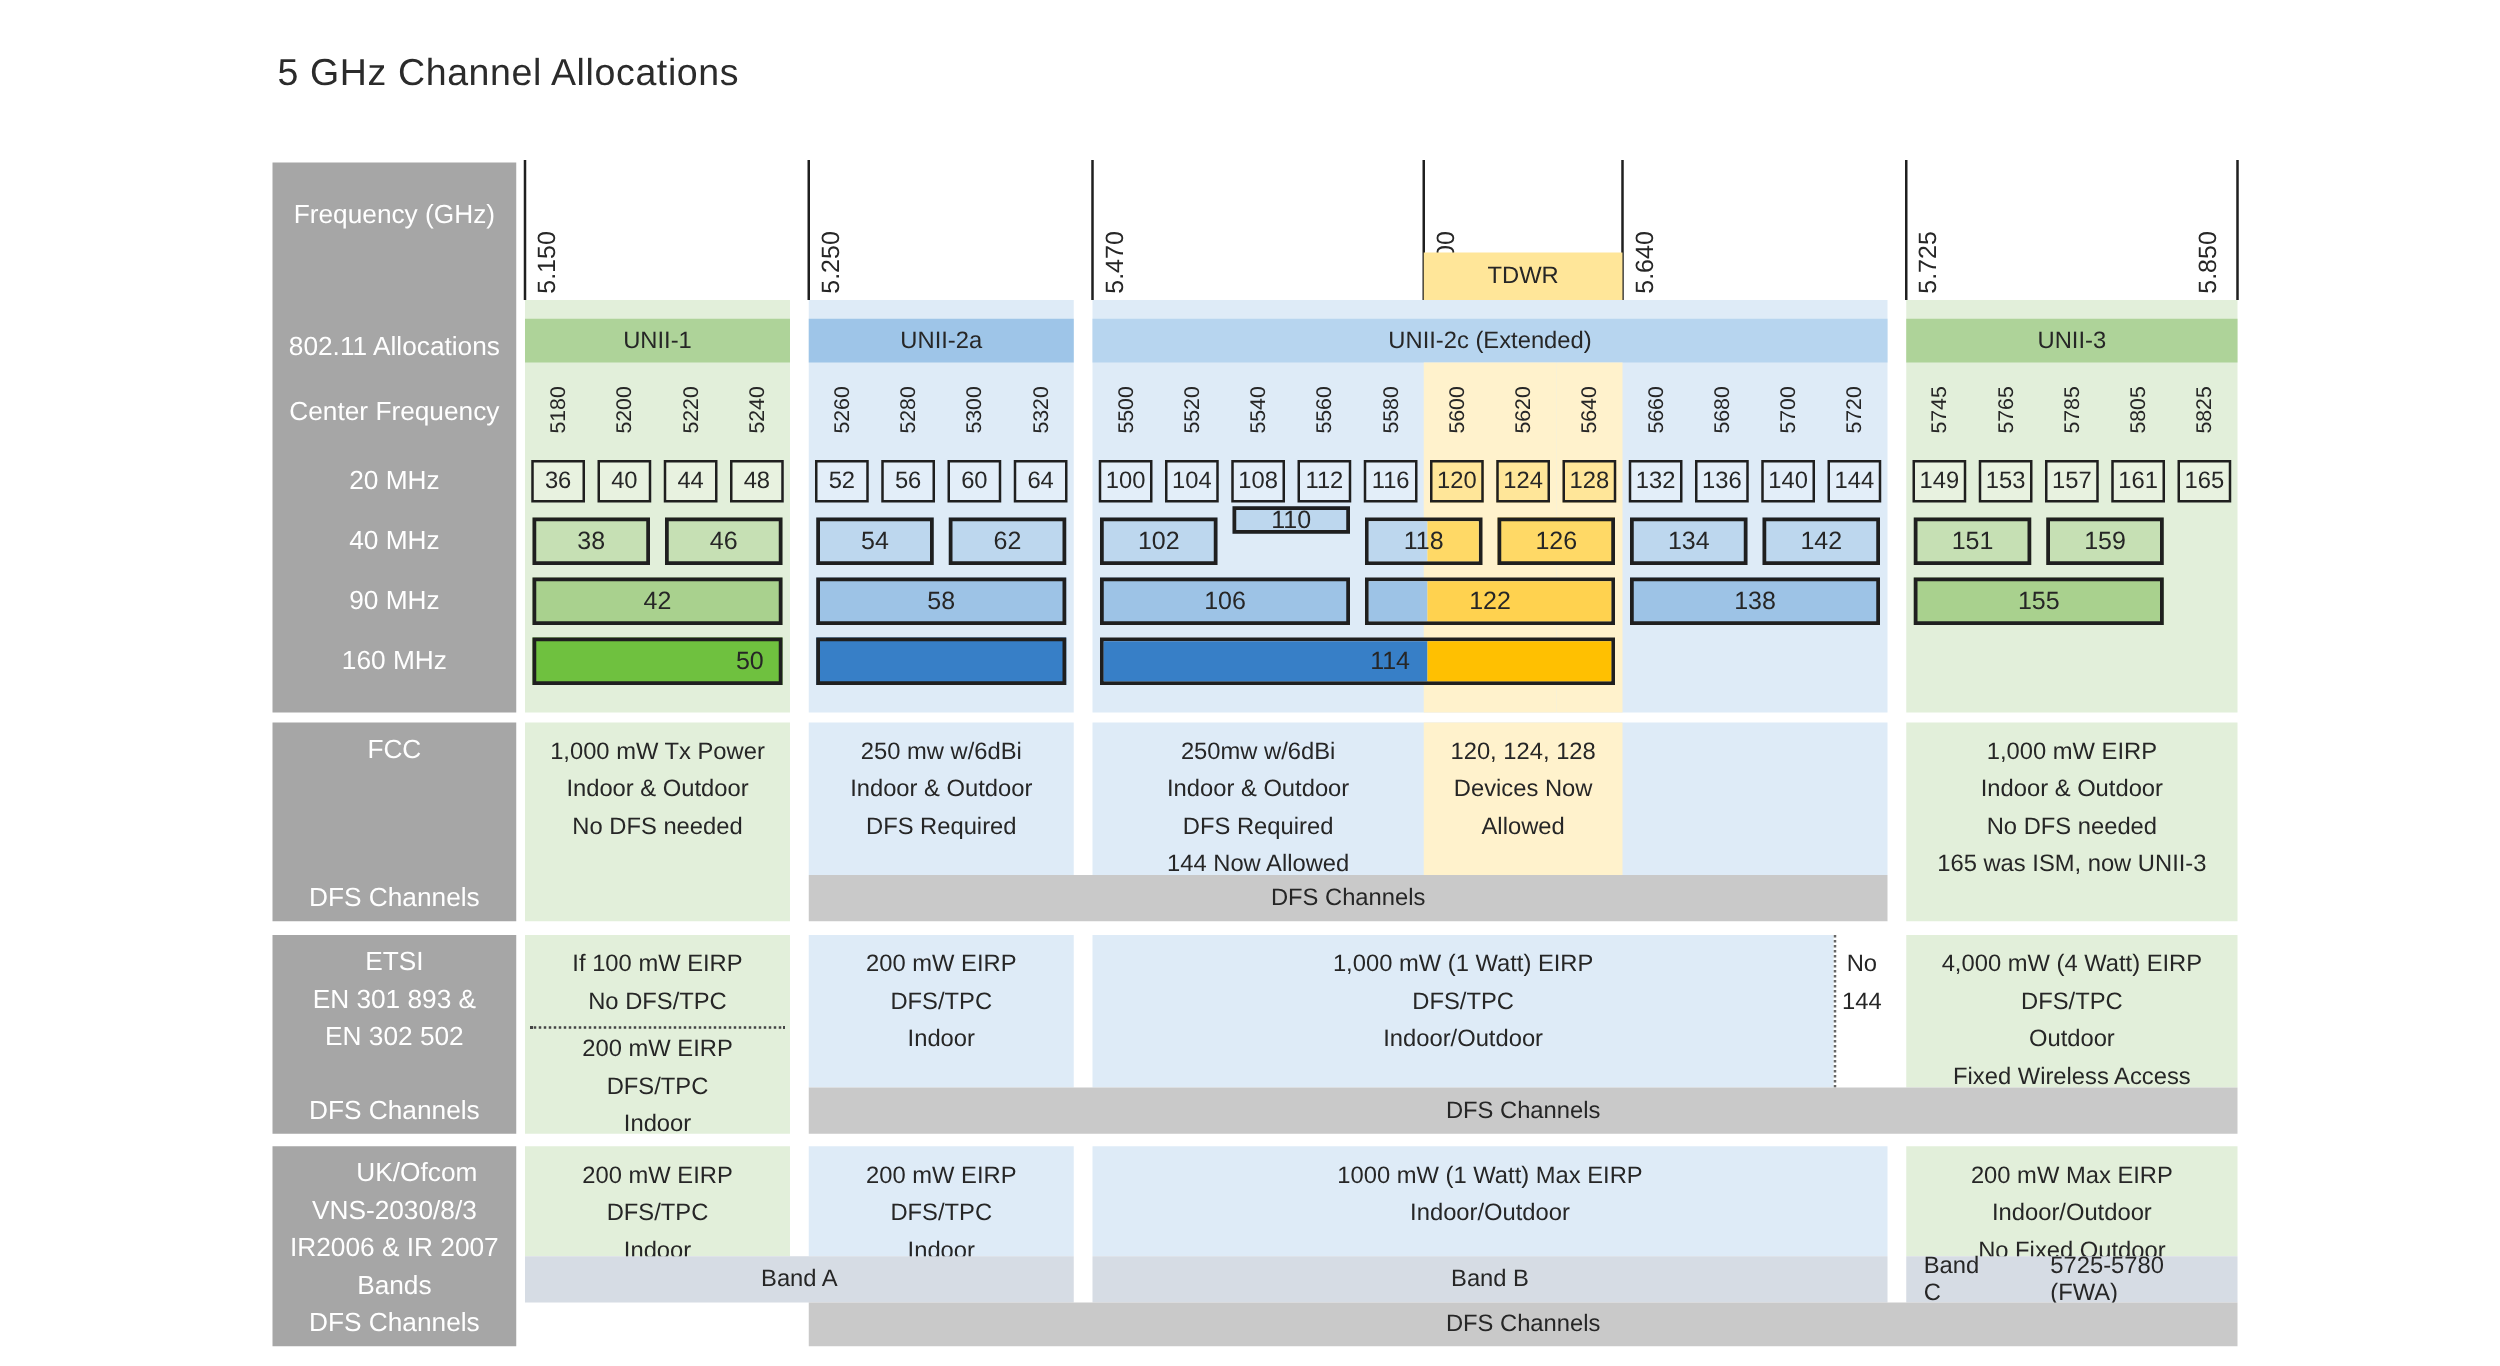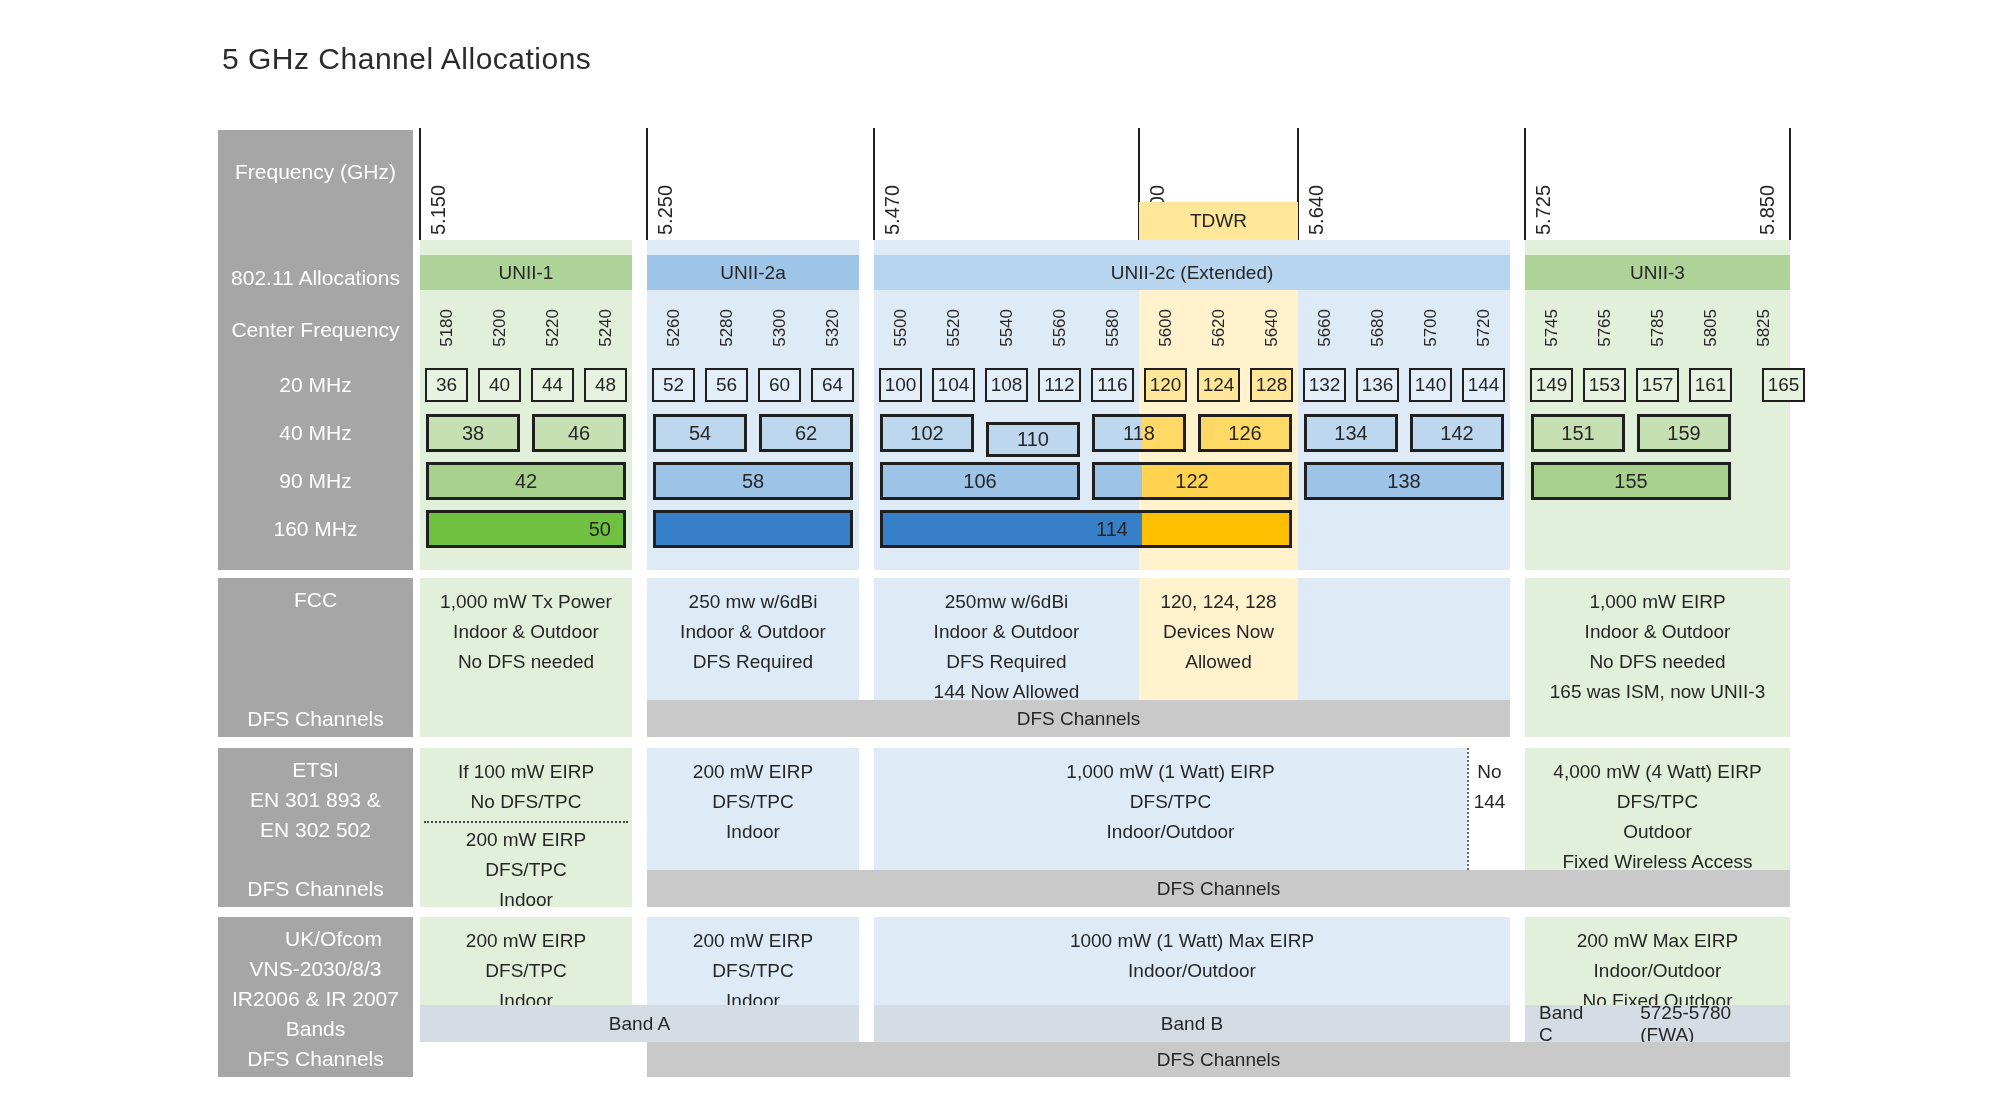--- a/index.html
+++ b/index.html
@@ -154,27 +154,27 @@
       <div class="vlabel">5785</div>
     </div>
     <div class="chbox" style="position: absolute; left: 1636px; top: 368px; width: 43px; height: 34px; background: rgb(232, 242, 224);">157</div>
     <div class="cfreq" style="position: absolute; left: 1684px; top: 293px; width: 53px; height: 70px;">
       <div class="vlabel">5805</div>
     </div>
     <div class="chbox" style="position: absolute; left: 1689px; top: 368px; width: 43px; height: 34px; background: rgb(232, 242, 224);">161</div>
     <div class="cfreq" style="position: absolute; left: 1737px; top: 293px; width: 53px; height: 70px;">
       <div class="vlabel">5825</div>
     </div>
-    <div class="chbox" style="position: absolute; left: 1742px; top: 368px; width: 43px; height: 34px; background: rgb(232, 242, 224); margin-left: 20px;">165</div>
+    <div class="chbox" style="position: absolute; left: 1742px; top: 368px; width: 43px; height: 34px; background: rgb(232, 242, 224);">165</div>
     <div class="bigbox" style="position: absolute; left: 426px; top: 414px; width: 94px; height: 38px; background: rgb(198, 224, 180); justify-content: center; text-align: right;">38</div>
     <div class="bigbox" style="position: absolute; left: 532px; top: 414px; width: 94px; height: 38px; background: rgb(198, 224, 180); justify-content: center;">46</div>
     <div class="bigbox" style="position: absolute; left: 653px; top: 414px; width: 94px; height: 38px; background: rgb(189, 215, 238); justify-content: center;">54</div>
     <div class="bigbox" style="position: absolute; left: 759px; top: 414px; width: 94px; height: 38px; background: rgb(189, 215, 238); justify-content: center;">62</div>
     <div class="bigbox" style="position: absolute; left: 880px; top: 414px; width: 94px; height: 38px; background: rgb(189, 215, 238); justify-content: center;">102</div>
-    <div class="bigbox" style="position: absolute; left: 986px; top: 422px; width: 94px; height: 35px; background: rgb(189, 215, 238); justify-content: center;">110</div>
+    <div class="bigbox" style="position: absolute; left: 986px; top: 405px; width: 94px; height: 22px; background: rgb(189, 215, 238); justify-content: center;">110</div>
     <div class="bigbox" style="position: absolute; left: 1092px; top: 414px; width: 94px; height: 38px;">
       <div style="width: 47px; height: 100%; background: rgb(189, 215, 238); display: flex; align-items: center; justify-content: flex-end; padding-right: 14px;"></div>
       <div style="flex: 1 1 0%; height: 100%; background: rgb(255, 217, 102);"></div>
     </div>
     <div style="position: absolute; left: 1092px; top: 414px; width: 94px; height: 38px; display: flex; align-items: center; justify-content: center; font-size: 20px;">118</div>
     <div class="bigbox" style="position: absolute; left: 1198px; top: 414px; width: 94px; height: 38px; background: rgb(255, 217, 102); justify-content: center;">126</div>
     <div class="bigbox" style="position: absolute; left: 1304px; top: 414px; width: 94px; height: 38px; background: rgb(189, 215, 238); justify-content: center;">134</div>
     <div class="bigbox" style="position: absolute; left: 1410px; top: 414px; width: 94px; height: 38px; background: rgb(189, 215, 238); justify-content: center;">142</div>
     <div class="bigbox" style="position: absolute; left: 1531px; top: 414px; width: 94px; height: 38px; background: rgb(198, 224, 180); justify-content: center;">151</div>
     <div class="bigbox" style="position: absolute; left: 1637px; top: 414px; width: 94px; height: 38px; background: rgb(198, 224, 180); justify-content: center;">159</div>

